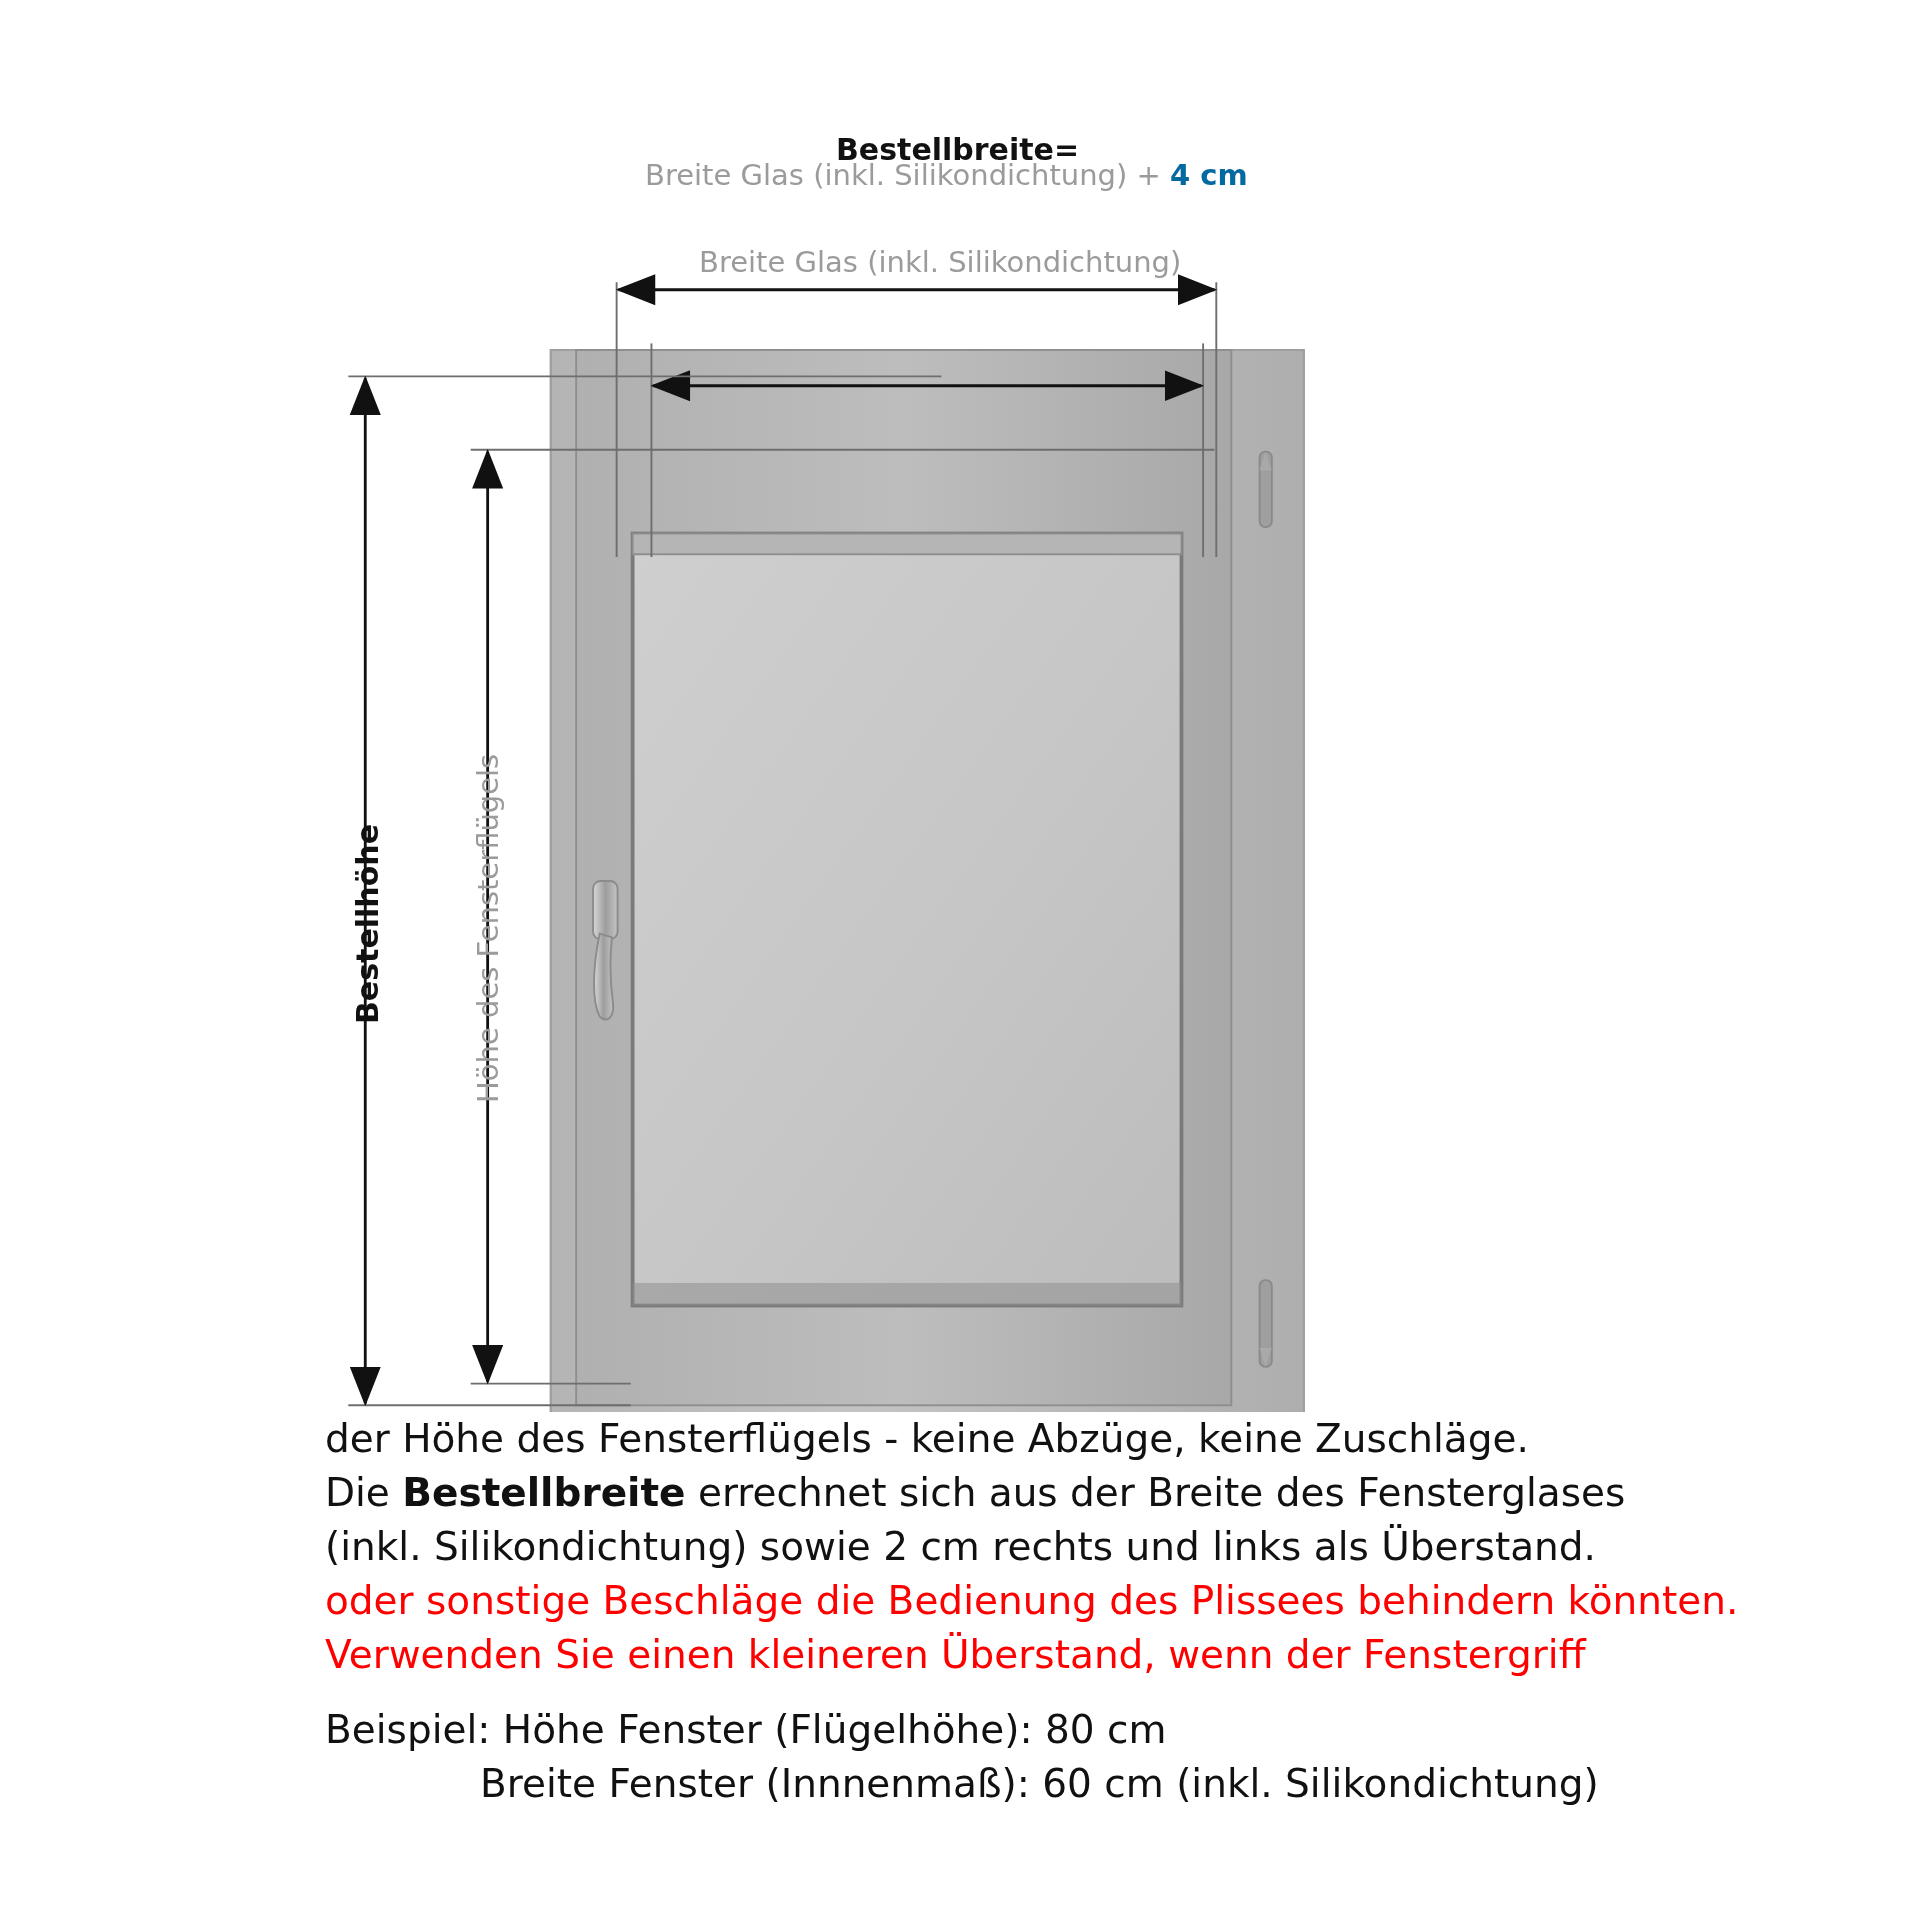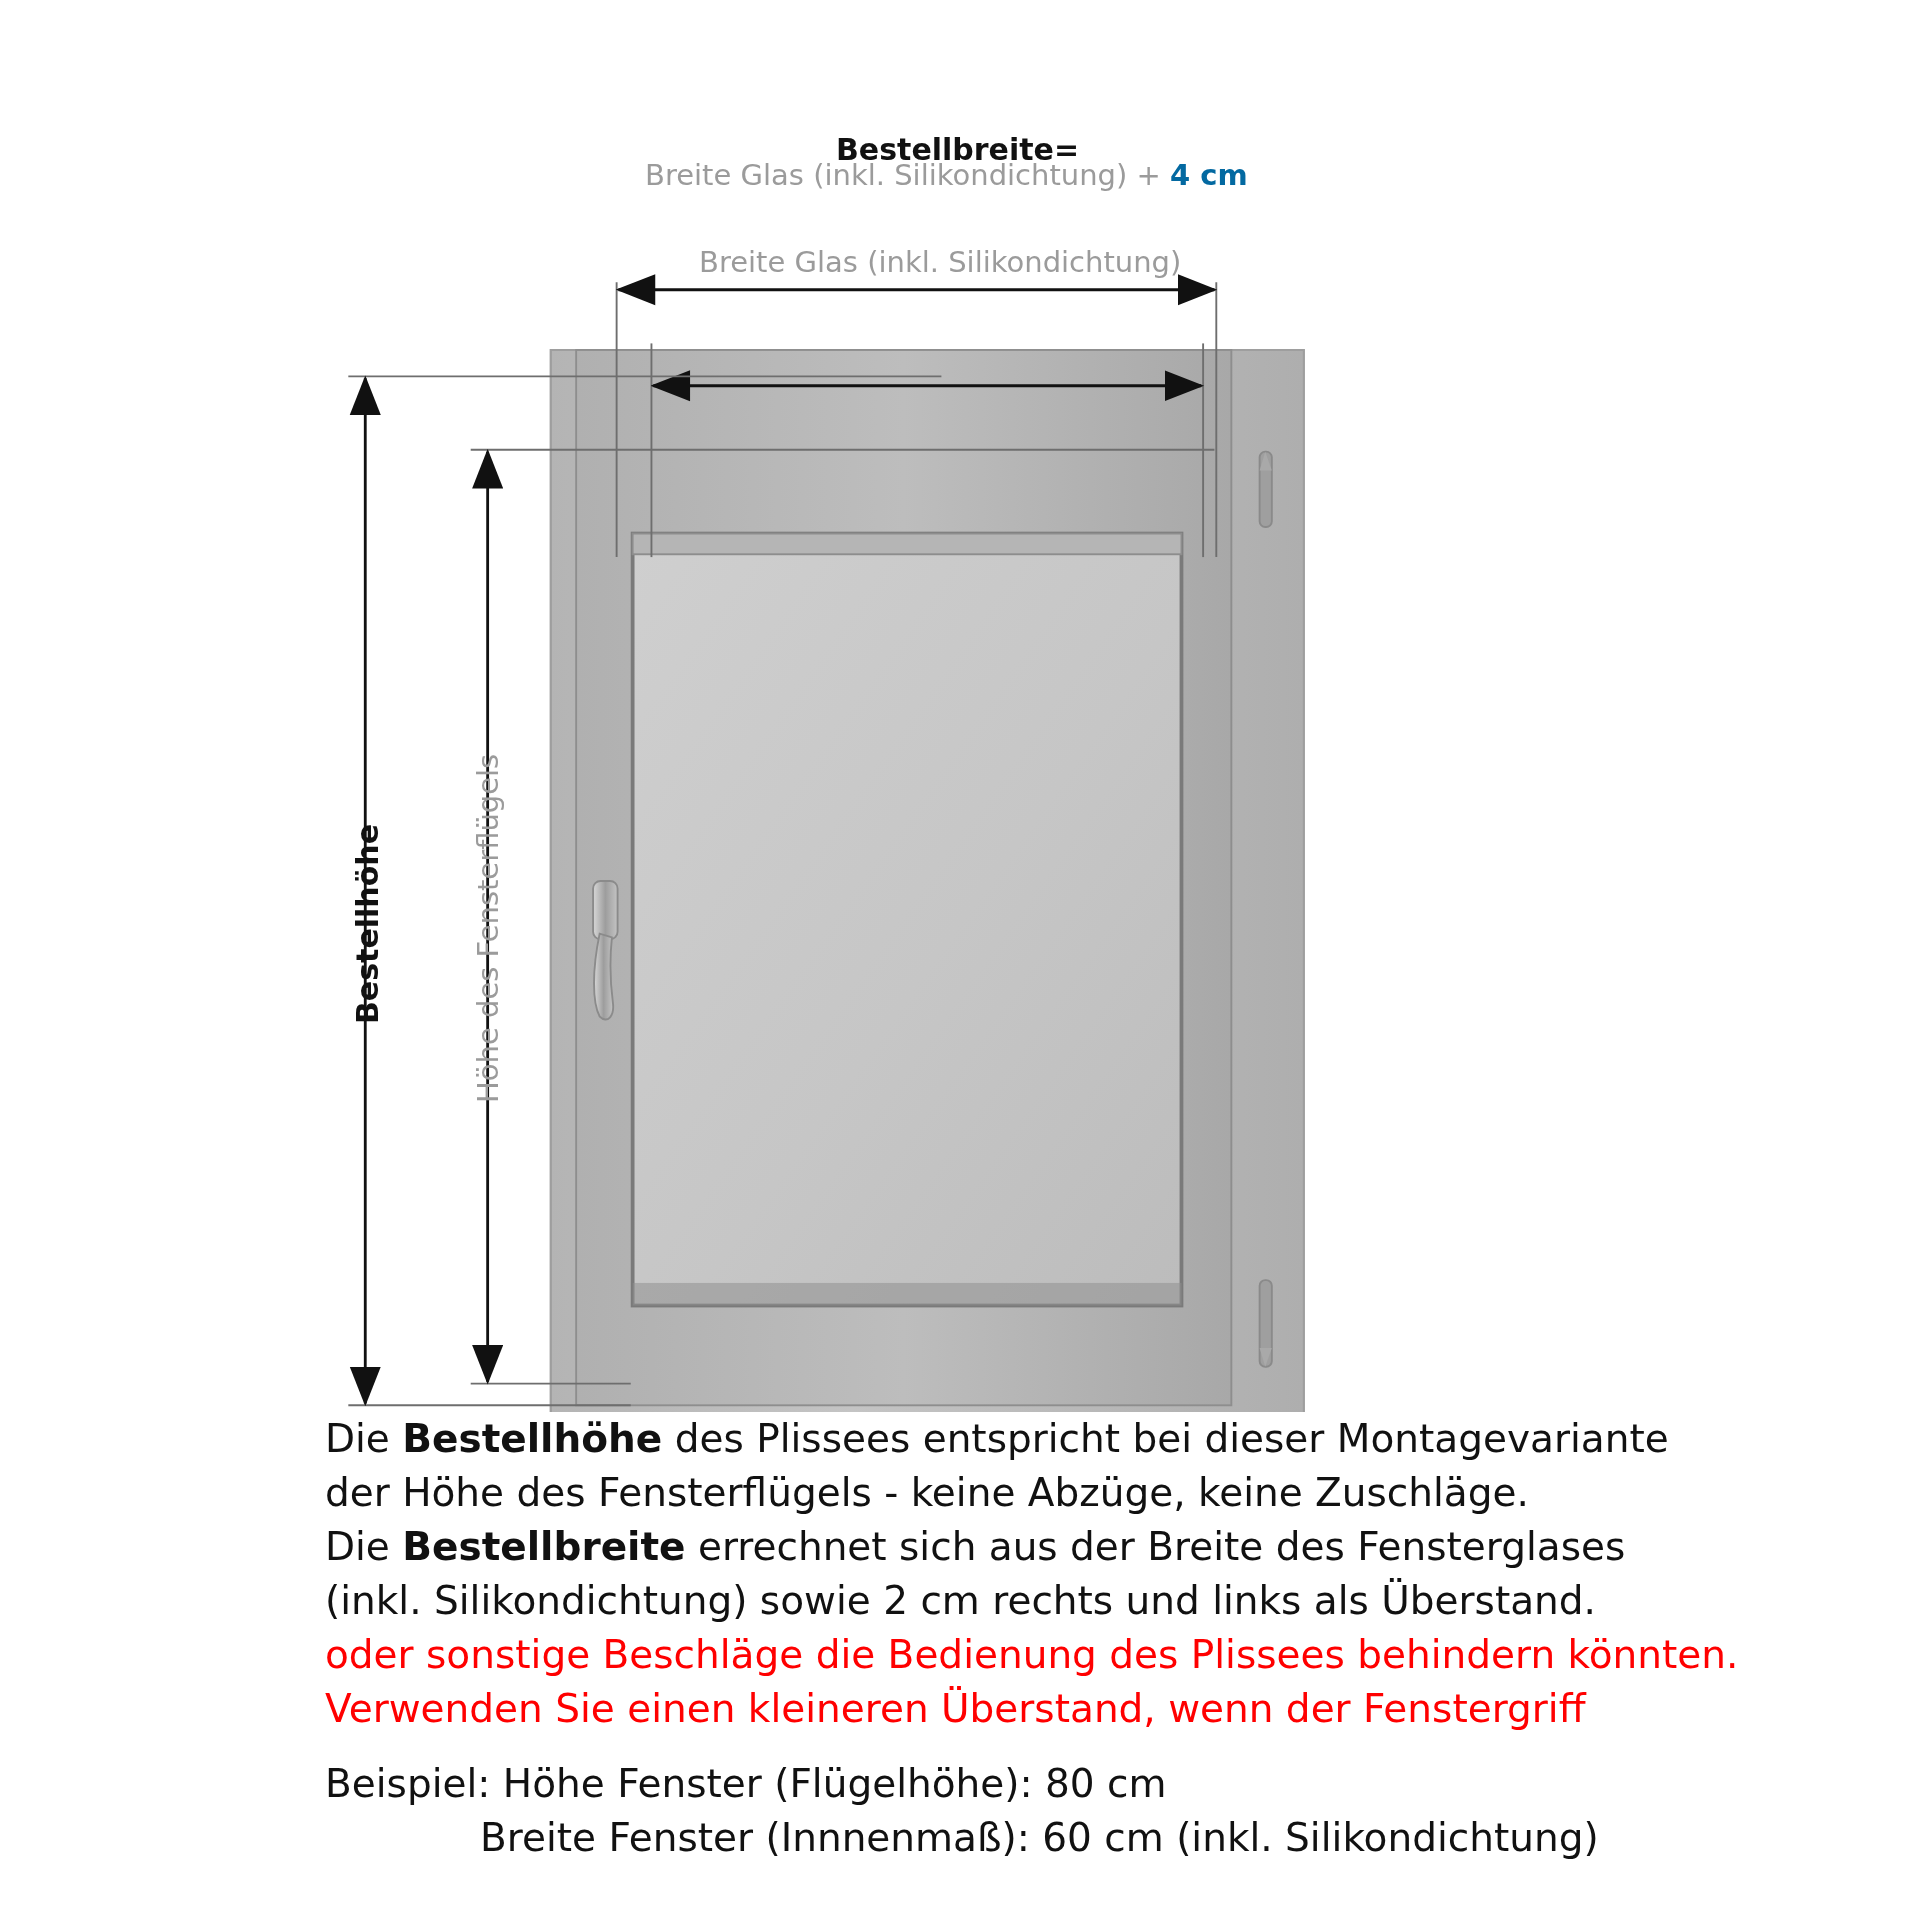--- a/index.html
+++ b/index.html
@@ -210,23 +210,20 @@
     <div class="dim-label" style="left:699px; top:170px;">Breite Glas (inkl. Silikondichtung)</div>
 
     <div class="vert-label dark" style="left:350px; top:949px;">Bestellhöhe</div>
 
     <div class="vert-label grey" style="left:471px; top:1028px;">Höhe des Fensterflügels</div>
 
   </div>
 
   <div class="bodytext">
     <div class="line">
-      Die <b>Bestellhöhe</b> des Plissees entspricht bei dieser Montagevariante
-    </div>
-    <div class="line">
       der Höhe des Fensterflügels - keine Abzüge, keine Zuschläge.
     </div>
     <div class="line">
       Die <b>Bestellbreite</b> errechnet sich aus der Breite des Fensterglases
     </div>
     <div class="line">
       (inkl. Silikondichtung) sowie 2 cm rechts und links als Überstand.
     </div>
     <div class="line red">oder sonstige Beschläge die Bedienung des Plissees behindern könnten.</div>
     <div class="line red">Verwenden Sie einen kleineren Überstand, wenn der Fenstergriff</div>

